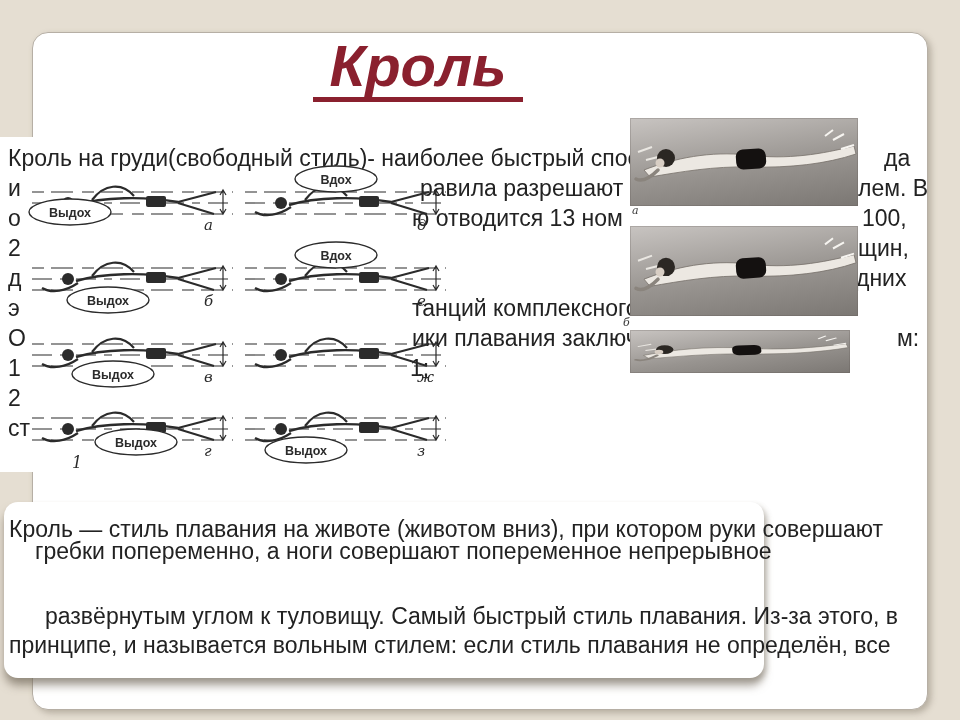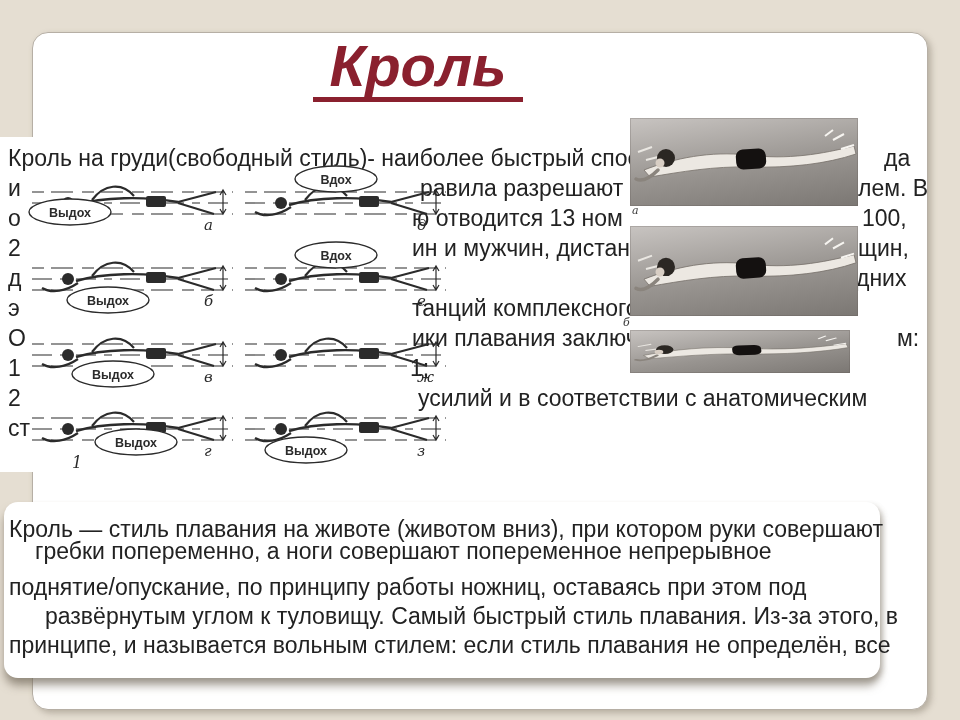--- a/index.html
+++ b/index.html
@@ -14,21 +14,21 @@
     box-shadow:3px 3px 6px rgba(125,115,100,.45);
   }
   .title-wrap{position:absolute;left:0;top:36px;width:836px;text-align:center;}
   .title-wrap span{
     display:inline-block;font-size:58px;line-height:60px;font-weight:bold;font-style:italic;
     color:#8a202e;border-bottom:5px solid #8a202e;padding:0 16px 1px;
   }
   .p1box{position:absolute;left:0;top:137px;width:926px;height:335px;background:#ffffff;}
   .p1box .frag{position:absolute;font-size:23px;line-height:26px;color:#222;white-space:pre;}
   .p2box{
-    position:absolute;left:4px;top:502px;width:876px;height:176px;background:#ffffff;
+    position:absolute;left:4px;top:502px;width:760px;height:176px;background:#ffffff;
     border-radius:14px;
     box-shadow:0 8px 9px rgba(110,100,85,.55), 3px 3px 5px rgba(125,115,100,.3);
   }
   .p2box .pline{position:absolute;left:5px;font-size:23px;line-height:26px;color:#222;white-space:pre;}
   .diagram{position:absolute;left:28px;top:164px;width:420px;height:308px;}
   .photos{position:absolute;left:630px;top:118px;width:300px;height:260px;}
   .panel{
     position:absolute;left:0;
     background:linear-gradient(172deg,#c8c4c1 0%,#989490 55%,#7b7773 100%);
     box-shadow:0 0 0 1px rgba(90,85,80,.25) inset;
@@ -44,33 +44,31 @@
   <div class="p1box" id="p1box">
       <div class="frag" style="left: 8px; top: 8px;">Кроль на груди(свободный стиль)- наиболее быстрый способ</div>
       <div class="frag" style="left: 884px; top: 8px;">да</div>
       <div class="frag" style="left: 8px; top: 38px;">и</div>
       <div class="frag" style="left: 420px; top: 38px;">равила разрешают п</div>
       <div class="frag" style="left: 858px; top: 38px;">лем. В</div>
       <div class="frag" style="left: 8px; top: 68px;">о</div>
       <div class="frag" style="left: 412px; top: 68px;">ю отводится 13 ном</div>
       <div class="frag" style="left: 862px; top: 68px;">100,</div>
       <div class="frag" style="left: 8px; top: 98px;">2</div>
-      <div class="frag" style="left: 412px; top: 98px;">ин и мужчин, дистан</div>
       <div class="frag" style="left: 858px; top: 98px;">щин,</div>
       <div class="frag" style="left: 8px; top: 128px;">д</div>
       <div class="frag" style="left: 856px; top: 128px;">дних</div>
       <div class="frag" style="left: 8px; top: 158px;">э</div>
       <div class="frag" style="left: 412px; top: 158px;">танций комплексного</div>
       <div class="frag" style="left: 8px; top: 188px;">О</div>
       <div class="frag" style="left: 412px; top: 188px;">ики плавания заключ</div>
       <div class="frag" style="left: 897px; top: 188px;">м:</div>
       <div class="frag" style="left: 8px; top: 218px;">1</div>
       <div class="frag" style="left: 410px; top: 218px;">1;</div>
       <div class="frag" style="left: 8px; top: 248px;">2</div>
-      <div class="frag" style="left: 418px; top: 248px;">усилий и в соответствии с анатомическим</div>
       <div class="frag" style="left: 8px; top: 278px;">ст</div>
     </div>
 
   <svg class="diagram" id="diagram" viewBox="0 0 420 308">
       <g transform="translate(0,4)">
         <line x1="4" y1="24" x2="205" y2="24" stroke="#2b2b2b" stroke-width="1.1" stroke-dasharray="12 7 22 9"></line>
         <line x1="4" y1="35" x2="205" y2="35" stroke="#2b2b2b" stroke-width="1.1" stroke-dasharray="20 8 8 8"></line>
         <line x1="4" y1="46" x2="205" y2="46" stroke="#2b2b2b" stroke-width="1.1" stroke-dasharray="12 7 22 9"></line>
         <path d="M48 37 C75 29 115 28 150 34" stroke="#2b2b2b" stroke-width="2.4" fill="none"></path>
         <circle cx="40" cy="35" r="6" fill="#2b2b2b"></circle>
@@ -231,21 +229,20 @@
           <circle cx="36" cy="40" r="9" fill="#2b2723"></circle>
           <circle cx="30" cy="45" r="4.5" fill="#d8cec4"></circle>
           <rect x="106" y="31" width="30" height="20" rx="7" fill="#141110" transform="rotate(-4 121 41)"></rect>
           <path d="M203 22 l11 -6 M211 31 l13 -4 M195 18 l8 -6" stroke="#f6f4f0" stroke-width="2" fill="none"></path>
         </svg></div>
     </div>
 
   <div class="p2box" id="p2box">
       <div class="pline" style="top: 14px;">Кроль — стиль плавания на животе (животом вниз), при котором руки совершают</div>
       <div class="pline" style="top: 36px; margin-left: 26px;">гребки попеременно, а ноги совершают попеременное непрерывное</div>
-      <div class="pline" style="top: 72px;">поднятие/опускание, по принципу работы ножниц, оставаясь при этом под</div>
       <div class="pline" style="top: 101px; margin-left: 36px;">развёрнутым углом к туловищу. Самый быстрый стиль плавания. Из-за этого, в</div>
       <div class="pline" style="top: 130px;">принципе, и называется вольным стилем: если стиль плавания не определён, все</div>
     </div>
 
   <div class="title-wrap">
     <span>Кроль</span>
   </div>
 </div>
 
 </body></html>

